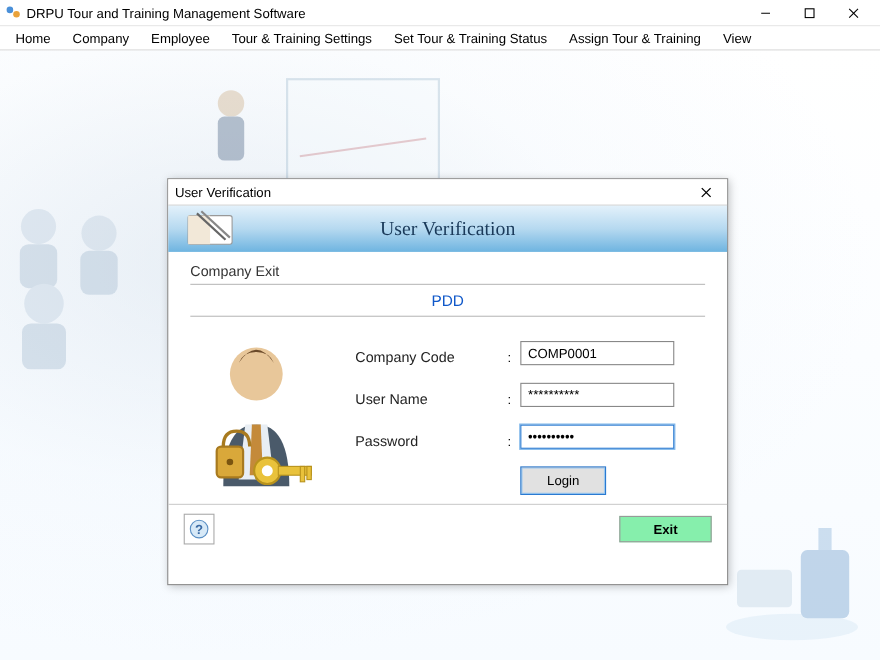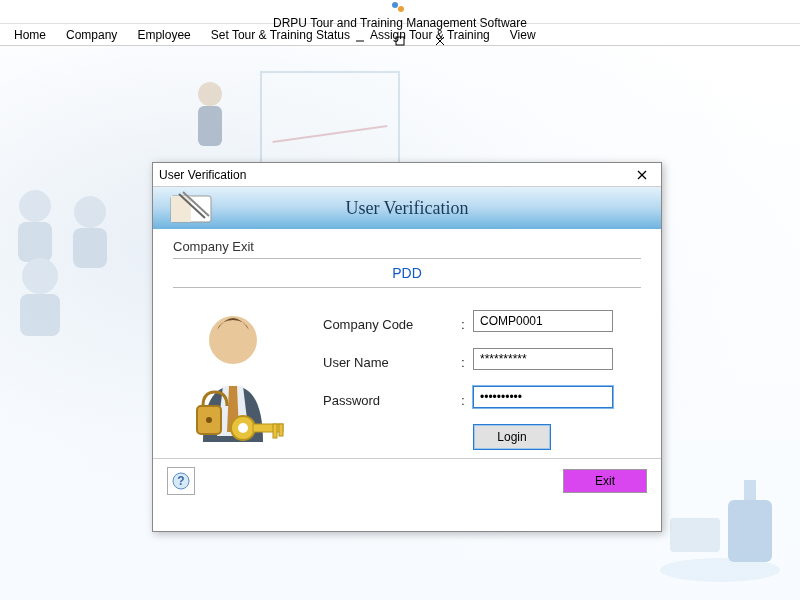--- a/index.html
+++ b/index.html
@@ -1,19 +1,19 @@
 <!DOCTYPE html>
 <html><head>
 <meta charset="utf-8">
 <style>
 * { box-sizing: border-box; margin: 0; padding: 0; }
 body { font-family: "Segoe UI", Tahoma, sans-serif; font-size: 12px; background: #fff; overflow: hidden; width: 800px; height: 600px; position: relative; }
 
 
-.titlebar { height: 24px; background: #fff; display: flex; align-items: center; padding: 0 4px; border-bottom: 1px solid #e0e0e0; flex-direction: column; }
+.titlebar { height: 24px; background: #fff; display: flex; align-items: center; padding: 0 4px; border-bottom: 1px solid #e0e0e0; }
 .titlebar-icon { width: 16px; height: 16px; margin-right: 4px; }
 .titlebar-text { flex: 1; font-size: 12px; color: #000; }
 .titlebar-controls { display: flex; gap: 0; }
 .titlebar-btn { width: 40px; height: 22px; display: flex; align-items: center; justify-content: center; cursor: pointer; }
 .titlebar-btn svg { width: 10px; height: 10px; }
 
 
 .menubar { height: 22px; background: #fff; display: flex; align-items: center; padding: 0 6px; border-bottom: 1px solid #d0d0d0; gap: 4px; }
 .menubar-item { padding: 2px 8px; font-size: 12px; color: #000; cursor: pointer; }
 
@@ -51,21 +51,21 @@
 .form-label { width: 130px; font-size: 13px; color: #222; }
 .form-colon { width: 20px; text-align: center; }
 .form-input { width: 140px; height: 22px; border: 1px solid #888; padding: 2px 6px; font-size: 12px; font-family: inherit; }
 .form-input.active { border: 1px solid #2a7ad1; box-shadow: 0 0 0 1px #7fb7ea; }
 
 .login-btn-row { display:flex; }
 .login-btn { margin-left: 150px; width: 78px; height: 26px; background: #e1e1e1; border: 1px solid #2a7ad1; box-shadow: 0 0 0 1px #9cc8ef inset; font-size: 12px; cursor: pointer; }
 
 .dialog-footer { border-top: 1px solid #ccc; padding: 8px 14px; display: flex; align-items: center; justify-content: space-between; }
 .help-btn { width: 28px; height: 28px; border: 1px solid #aaa; background: #fff; display:flex; align-items:center; justify-content:center; cursor:pointer; }
-.exit-btn { width: 84px; height: 24px; background: #d946ef; border: 1px solid #999; font-size: 12px; cursor: pointer; }
+.exit-btn { width: 84px; height: 24px; background: #86efac; border: 1px solid #999; font-size: 12px; cursor: pointer; font-weight: bold; }
 </style>
 </head>
 <body>
 
 <div class="titlebar">
   <span class="titlebar-icon">
     <svg viewBox="0 0 16 16">
         <circle cx="5" cy="5" r="3" fill="#4a90d9"></circle>
         <circle cx="11" cy="9" r="3" fill="#e9a23b"></circle>
       </svg>
@@ -88,20 +88,21 @@
           <line x1="9" y1="1" x2="1" y2="9" stroke="#000" stroke-width="1"></line>
         </svg>
       </div>
   </div>
 </div>
 
 <div class="menubar">
   <span class="menubar-item">Home</span>
   <span class="menubar-item">Company</span>
   <span class="menubar-item">Employee</span>
+  <span class="menubar-item">Tour &amp; Training Settings</span>
   <span class="menubar-item">Set Tour &amp; Training Status</span>
   <span class="menubar-item">Assign Tour &amp; Training</span>
   <span class="menubar-item">View</span>
 </div>
 
 <div class="bg-area">
   <svg class="bg-shape bg-person1" viewBox="0 0 60 90">
       <circle cx="30" cy="18" r="12" fill="#c8a67a"></circle>
       <rect x="18" y="30" width="24" height="40" rx="6" fill="#3a5578"></rect>
     </svg>

